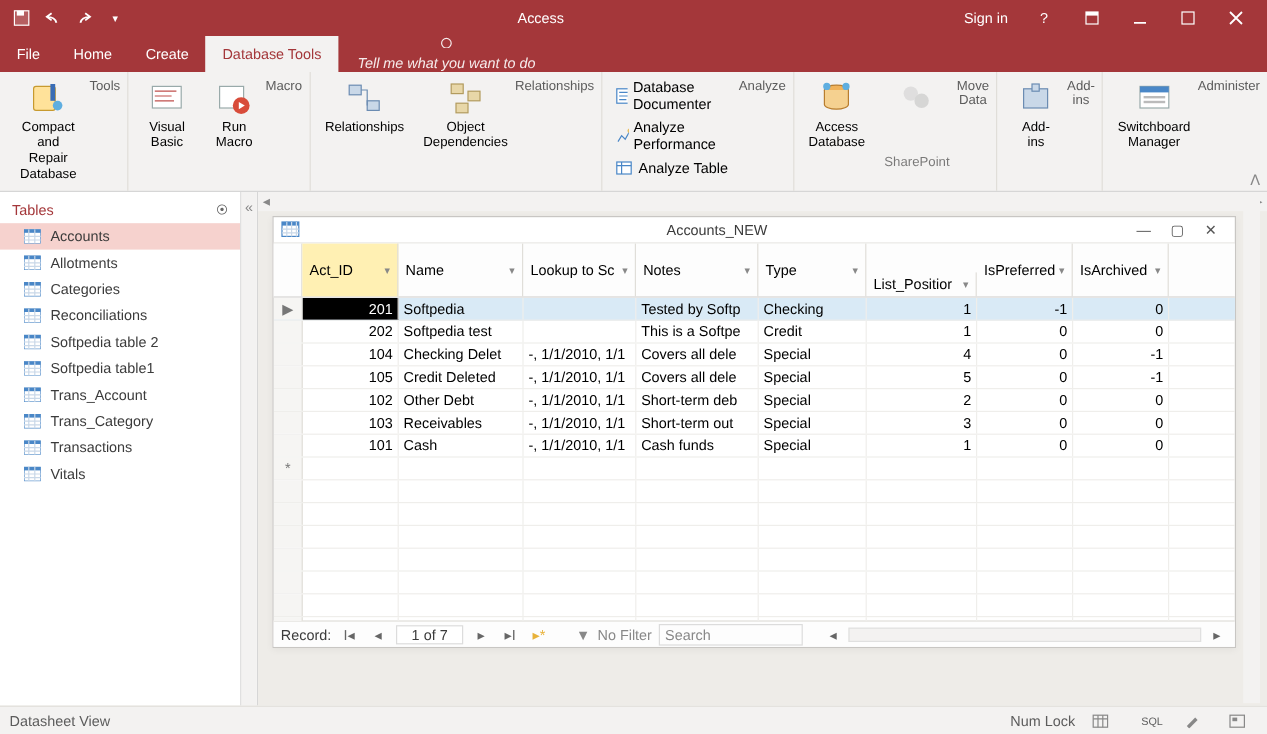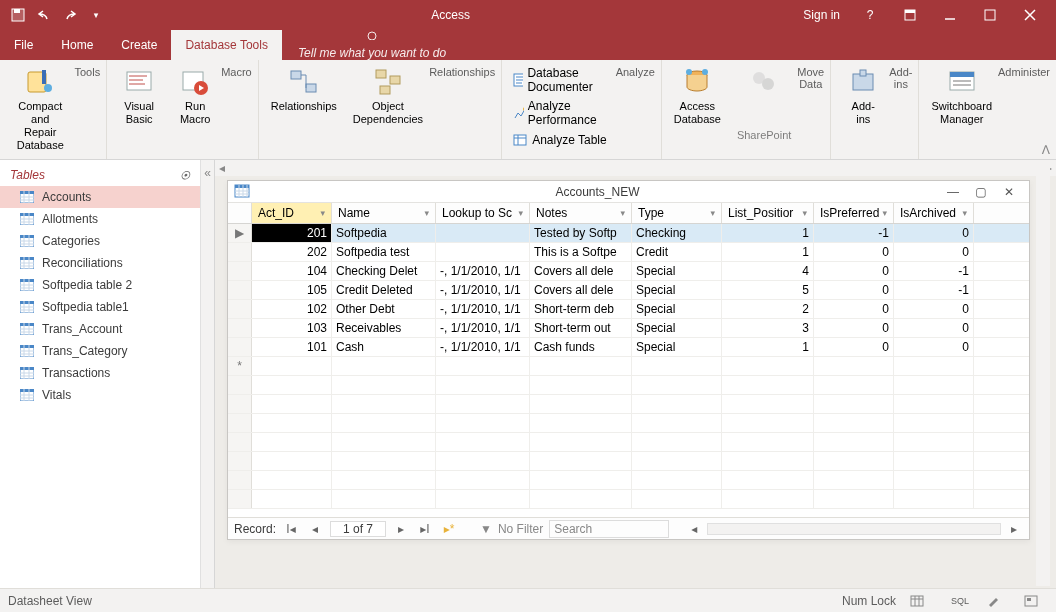--- a/index.html
+++ b/index.html
@@ -26,21 +26,21 @@
 .rib-btn-big .icon { width:32px; height:32px; display:flex; align-items:center; justify-content:center; }
 .rib-btn-big .lbl { font-size:11px; line-height:13px; }
 .rib-btn-sm { display:flex; align-items:center; gap:4px; padding:2px 4px; cursor:pointer; font-size:11px; }
 .rib-col { display:flex; flex-direction:column; gap:1px; }
 .collapse-ribbon { position:absolute; right:6px; bottom:2px; cursor:pointer; color:#888; }
 
 .work { display:flex; height:428px; }
 .nav-pane { width:215px; border-right:1px solid #d6d6d6; display:flex; background:#fff; }
 .nav-inner { flex:1; padding:4px 0; }
 .nav-collapse { width:14px; background:#f3f2f1; border-left:1px solid #e0e0e0; display:flex; align-items:flex-start; justify-content:center; padding-top:6px; cursor:pointer; color:#888; }
-.nav-header { display:flex; align-items:center; padding:4px 10px; color:#a4373a; font-size:18px; font-weight:400;font-style:italic; }
+.nav-header { display:flex; align-items:center; padding:4px 10px; color:#a4373a; font-size:18px; font-weight:400; }
 .nav-header .sp { flex:1; }
 .nav-item { display:flex; align-items:center; gap:8px; padding:4px 10px 4px 20px; cursor:pointer; font-size:12px; color:#3b3b3b; }
 .nav-item.selected { background:#f6d2ce; }
 .table-glyph { width:14px; height:12px; }
 
 .content { flex:1; background:#eeece8; position:relative; overflow:hidden; }
 .doc-window { position:absolute; left:12px; top:20px; right:26px; height:360px; background:#fff; border:1px solid #c8c6c3; display:flex; flex-direction:column; box-shadow:0 2px 6px rgba(0,0,0,.05); }
 .doc-title { height:22px; display:flex; align-items:center; border-bottom:1px solid #e4e3e0; padding:0 6px; font-size:12px; color:#3b3b3b; }
 .doc-title-icon { width:16px; height:16px; margin-right:6px; }
 .doc-title-txt { flex:1; text-align:center; }
@@ -432,21 +432,21 @@
             <span class="dd">▾</span>
           </div>
           <div class="h-cell" style="width: 102px;">
             <span>Notes</span>
             <span class="dd">▾</span>
           </div>
           <div class="h-cell" style="width: 90px;">
             <span>Type</span>
             <span class="dd">▾</span>
           </div>
-          <div class="h-cell" style="width: 92px;">
+          <div class="h-cell" style="width: 92px; margin-top: 24px;">
             <span>List_Positior</span>
             <span class="dd">▾</span>
           </div>
           <div class="h-cell" style="width: 80px;">
             <span>IsPreferred</span>
             <span class="dd">▾</span>
           </div>
           <div class="h-cell" style="width: 80px;">
             <span>IsArchived</span>
             <span class="dd">▾</span>

